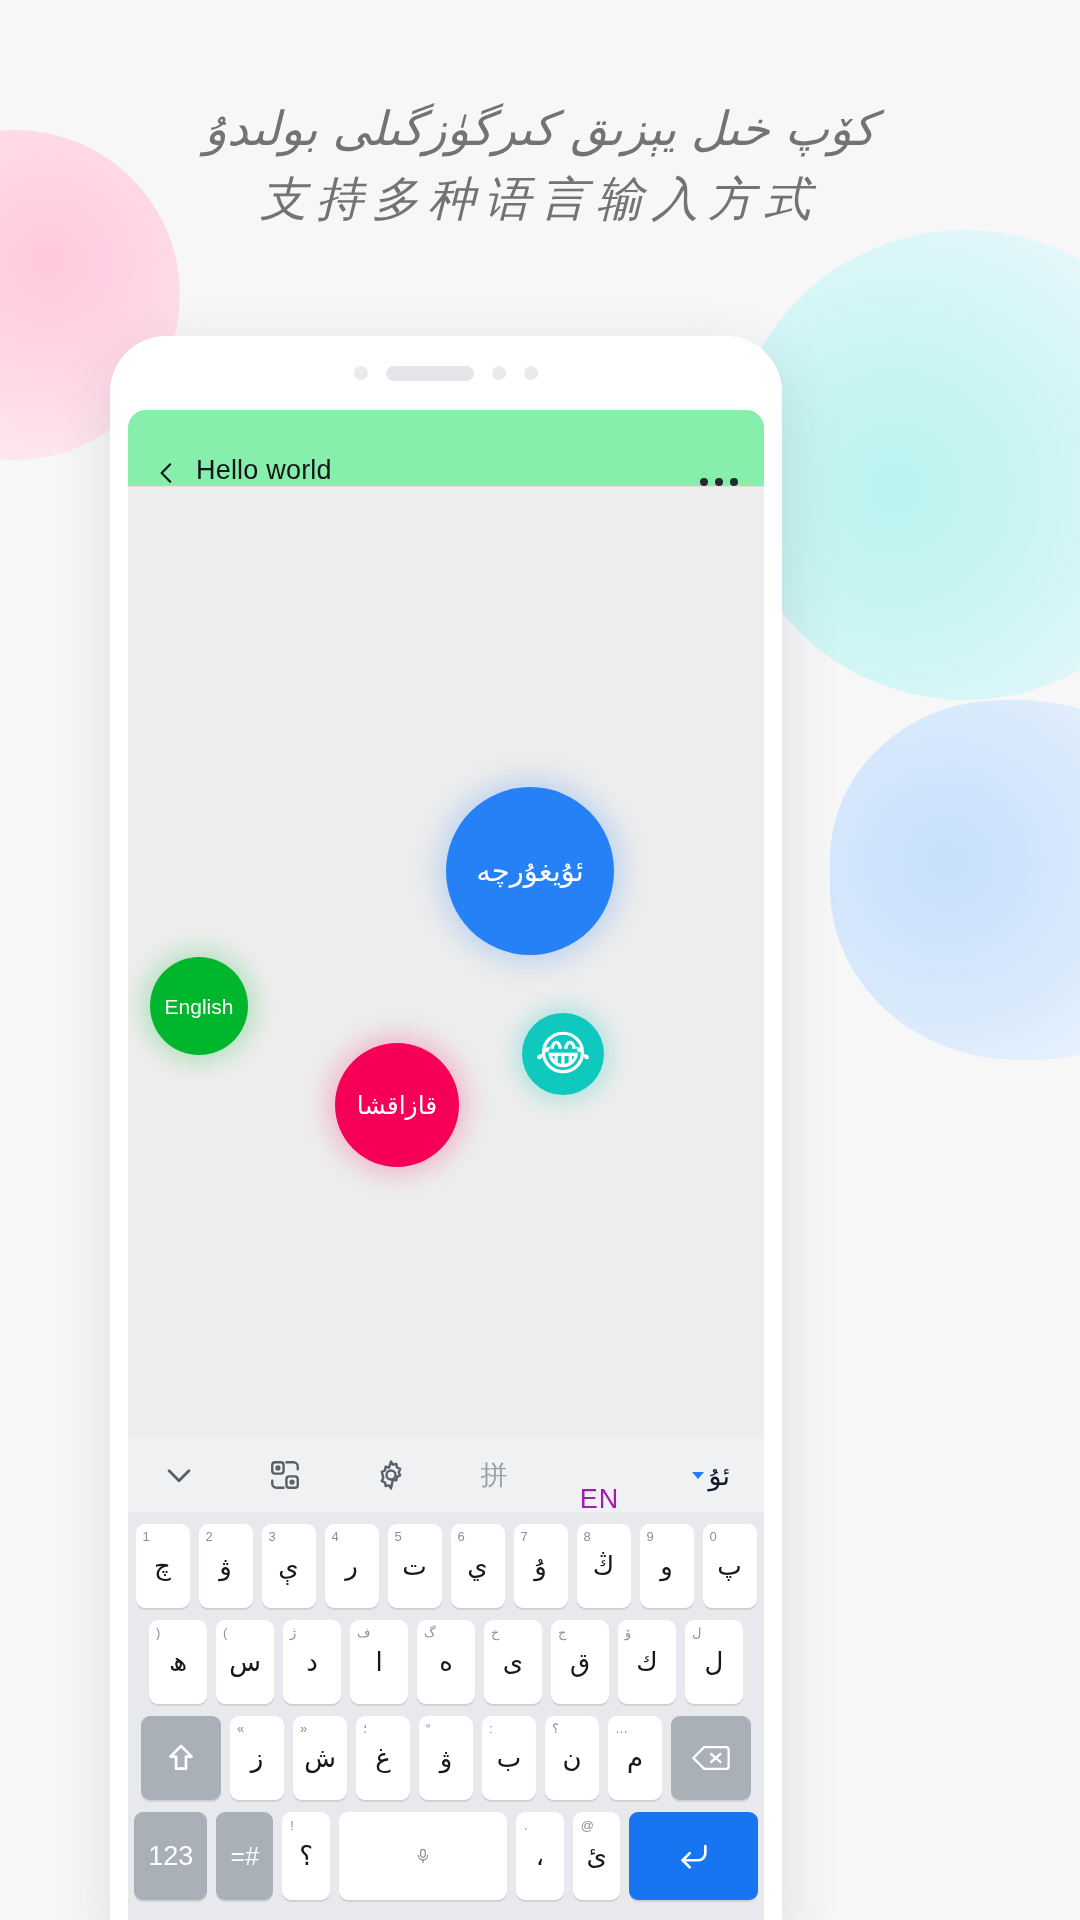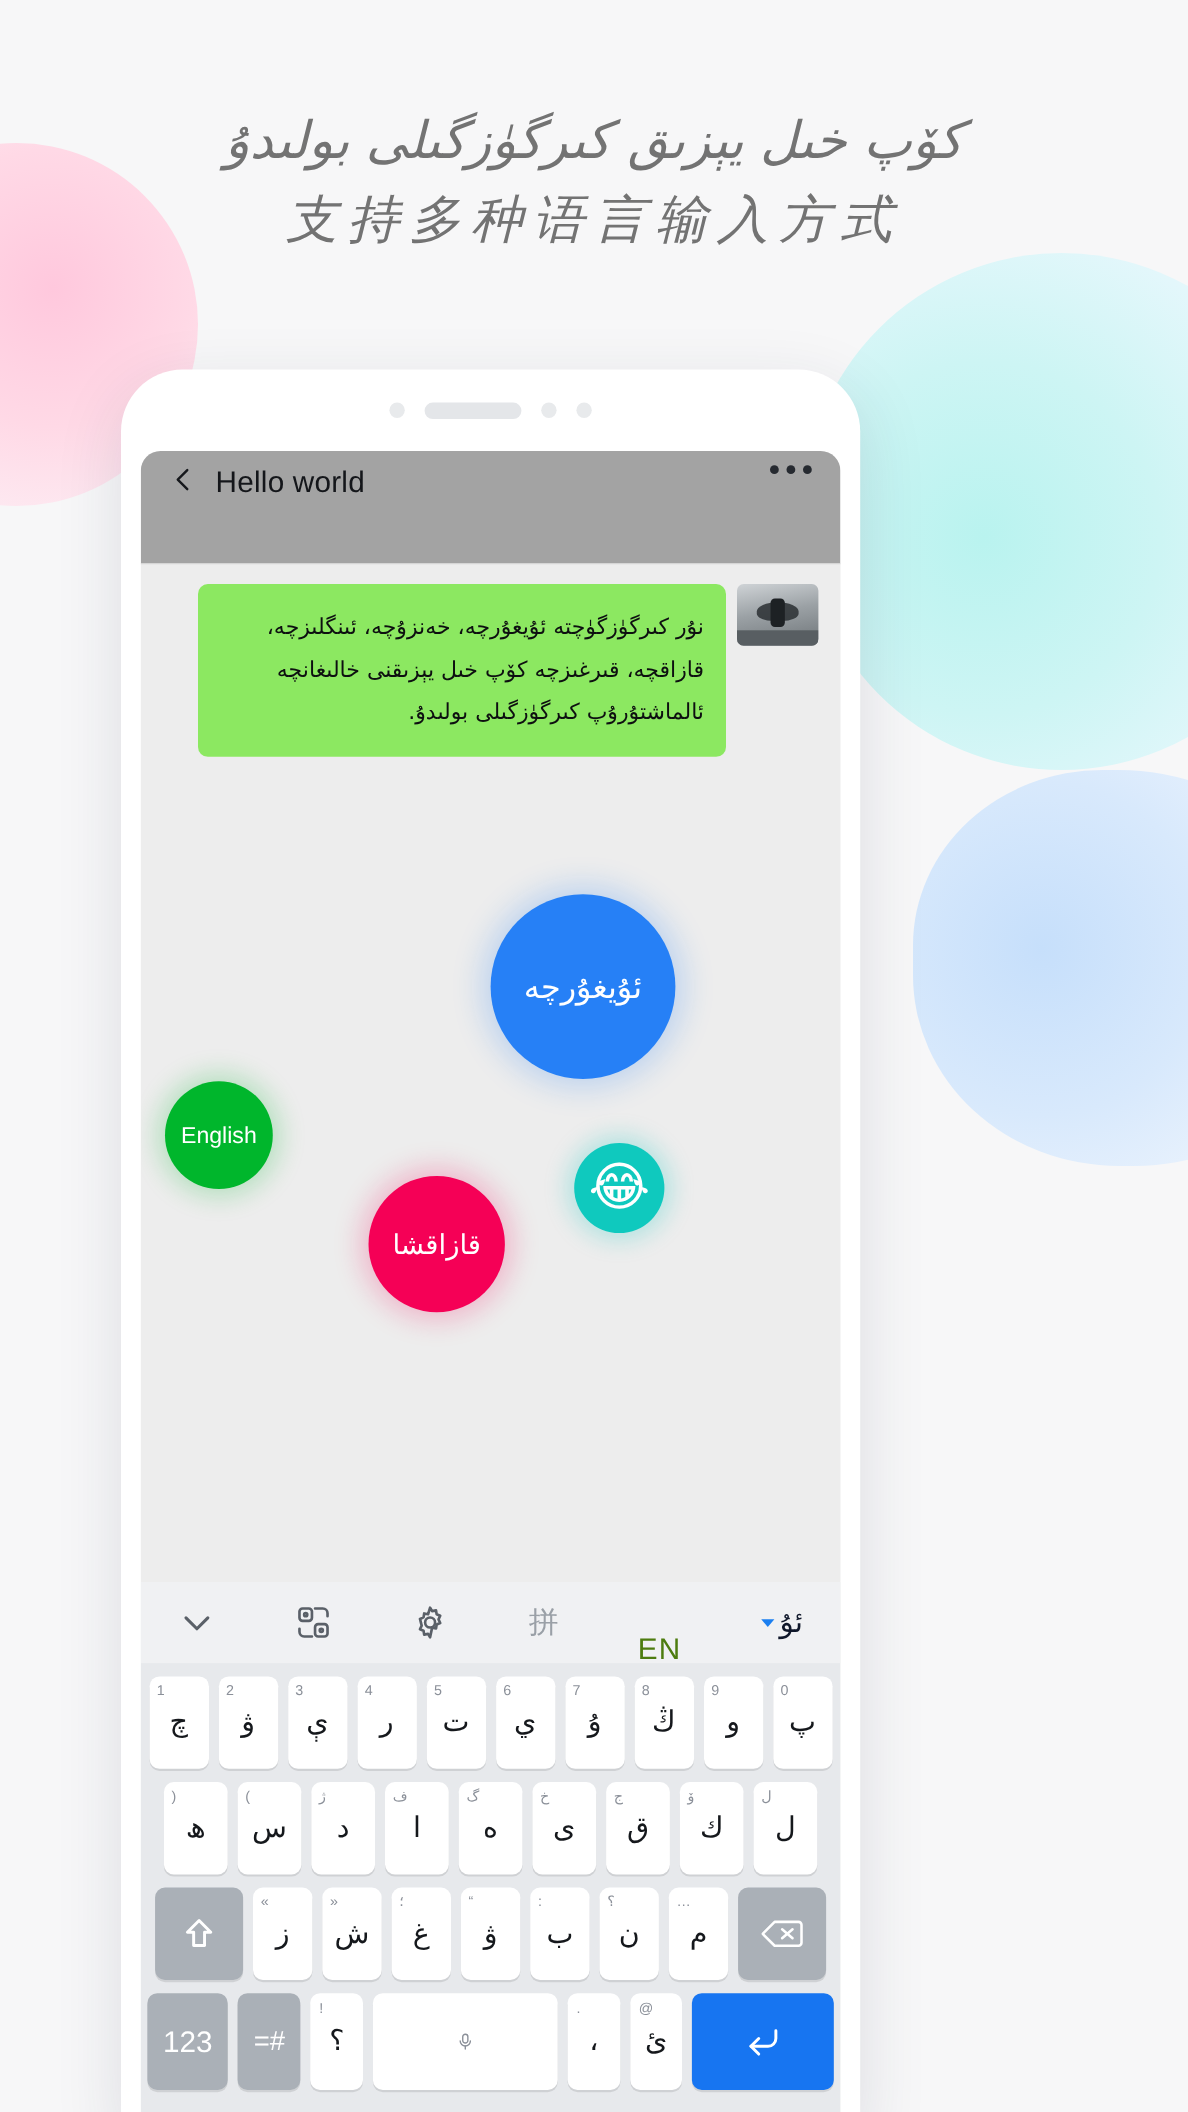--- a/index.html
+++ b/index.html
@@ -52,22 +52,22 @@
   .speaker{width:88px;height:15px;border-radius:8px;background:#e4e6e9;}
 
   #screen{
     position:absolute;left:18px;right:18px;top:74px;bottom:0;
     background:#ededed;border-radius:18px 18px 0 0;overflow:hidden;
     display:flex;flex-direction:column;
   }
 
   
   #chat-header{
-    height:76px;flex:0 0 76px;display:flex;align-items:flex-start;
-    padding:13px 26px;background:#a3a3a3;border-bottom:1px solid #e2e2e2;
+    height:76px;flex:0 0 76px;display:flex;align-items:flex-end;
+    padding:0 26px;background:#86efac;border-bottom:1px solid #e2e2e2;
   }
   #back-icon{width:26px;height:26px;margin-right:16px;flex:0 0 auto;}
   #chat-title{font-size:27px;color:#14161a;font-weight:500;letter-spacing:.2px;}
   #more-icon{margin-left:auto;display:flex;gap:7px;align-items:center;}
   #more-icon i{width:8px;height:8px;border-radius:50%;background:#262a30;display:block;}
 
   
   #chat-body{
     position:relative;flex:1 1 auto;background:#ededed;overflow:hidden;
     padding:18px 20px 0 20px;
@@ -122,21 +122,21 @@
   #bubble-kazakh span{font-size:25px;}
 
   
   #keyboard{flex:0 0 auto;background:#e7e9ec;padding:0 0 10px 0;}
   #kb-toolbar{
     height:74px;display:flex;align-items:center;justify-content:space-between;
     padding:0 34px;background:#f0f1f3;
   }
   .tb-item{display:flex;align-items:center;justify-content:center;color:#5a6068;}
   #tb-pinyin{font-size:27px;color:#9aa0a7;}
-  #tb-en{font-size:27px;color:#4d7c0f;letter-spacing:1px;margin-top:48px;}
+  #tb-en{font-size:27px;color:#a21caf;letter-spacing:1px;margin-top:48px;}
   #tb-uy{font-size:27px;color:#0f172a;display:flex;align-items:center;gap:5px;
     font-family:"DejaVu Sans","Liberation Sans",sans-serif;direction:rtl;}
   .caret{width:0;height:0;border-left:6px solid transparent;border-right:6px solid transparent;
     border-top:7px solid #1b7ff0;display:inline-block;}
 
   .kb-row{display:flex;justify-content:center;gap:9px;padding:0 6px;margin-top:12px;}
   .key{
     position:relative;background:#ffffff;border-radius:9px;
     box-shadow:0 2px 0 rgba(0,0,0,.10);
     display:flex;align-items:center;justify-content:center;
@@ -197,28 +197,20 @@
       <div id="chat-title">Hello world</div>
       <div id="more-icon">
         <i></i>
           <i></i>
           <i></i>
       </div>
     </div>
 
     <div id="chat-body">
 
-      <div id="msg-row">
-        <div id="bubble">نۇر كىرگۈزگۈچتە ئۇيغۇرچە، خەنزۇچە، ئىنگلىزچە، قازاقچە، قىرغىزچە كۆپ خىل يېزىقنى خالىغانچە ئالماشتۇرۇپ كىرگۈزگىلى بولىدۇ.</div>
-        <div id="avatar">
-          <div class="wing"></div>
-            <div class="fig"></div>
-            <div class="ground"></div>
-        </div>
-      </div>
 
       <div class="lang-bubble" id="bubble-uyghur">
         <span class="ug-txt">ئۇيغۇرچە</span>
       </div>
       <div class="lang-bubble" id="bubble-english">
         <span>English</span>
       </div>
       <div class="lang-bubble" id="bubble-emoji">
         <span>😂</span>
       </div>

